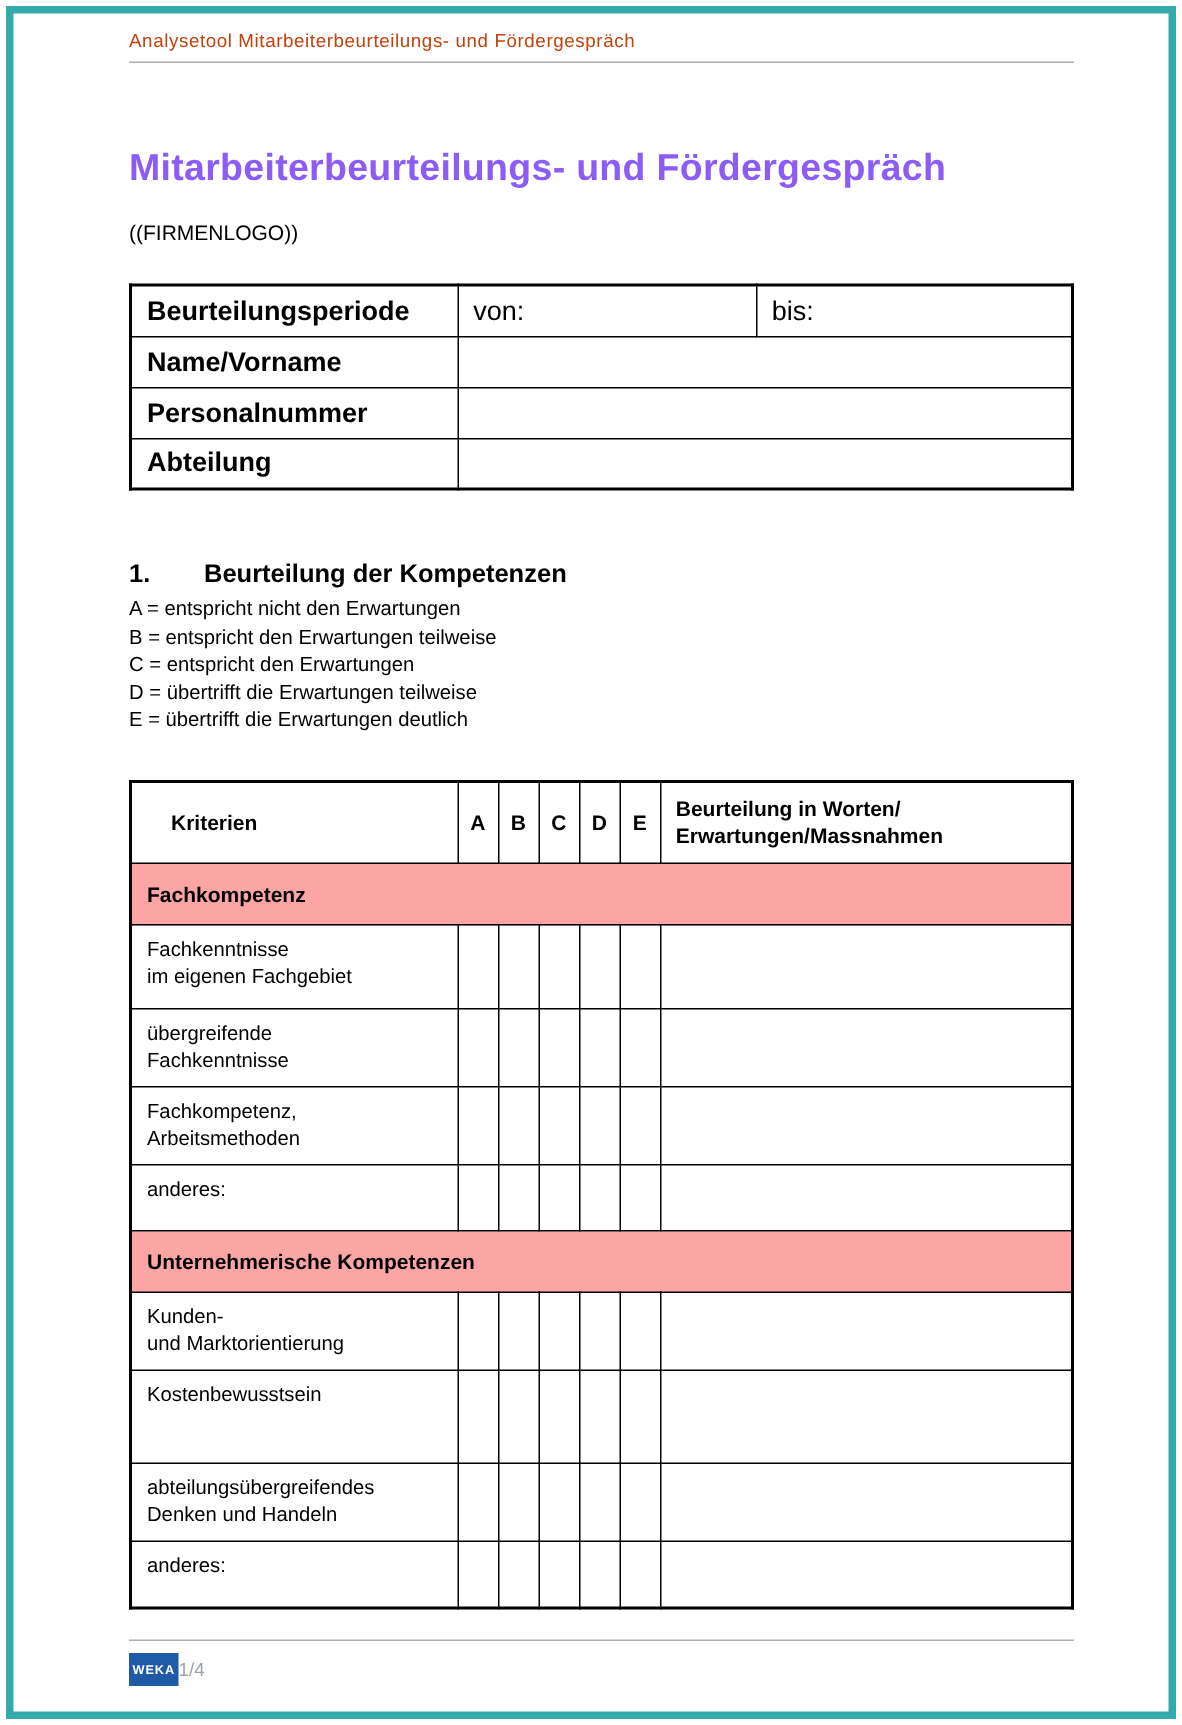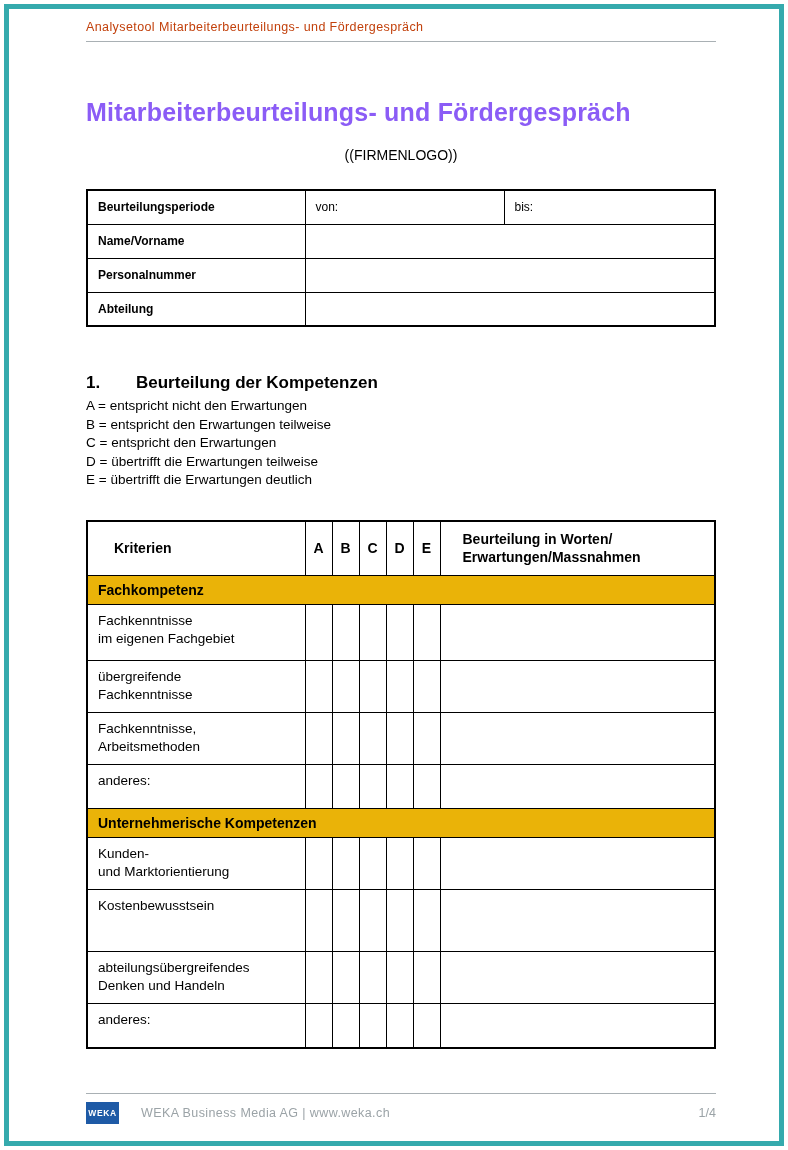--- a/index.html
+++ b/index.html
@@ -13,38 +13,38 @@
   }
   .frame {
     position: absolute; left: 4px; top: 4px; right: 4px; bottom: 4px;
     border: 5px solid #35aaad;
     pointer-events: none; z-index: 10;
   }
   .doc { position: absolute; left: 86px; top: 0; width: 630px; }
   .doc-header { margin-top: 20px; font-size: 12.5px; color: #c2410c; letter-spacing: 0.4px; }
   .rule { border-top: 1px solid #a9b0b4; margin-top: 7px; }
   .title { margin-top: 56px; font-size: 25px; font-weight: bold; color: #8b5cf6; letter-spacing: 0.2px; }
-  .firmenlogo { margin-top: 20px; font-size: 14px; text-align: center; }
+  .firmenlogo { margin-top: 20px; font-size: 14px; }
 
   table { border-collapse: collapse; width: 100%; table-layout: fixed; }
   .info-table { margin-top: 26px; border: 2px solid #000; }
-  .info-table td { border: 1px solid #000; height: 34px; vertical-align: middle; padding: 0 10px; font-size: 12px; }
+  .info-table td { border: 1px solid #000; height: 34px; vertical-align: middle; padding: 0 10px; font-size: 18px; }
   .info-table td.lbl { font-weight: bold; }
 
   .section-heading { margin-top: 46px; font-size: 17px; font-weight: bold; display: flex; }
   .sec-num { width: 50px; flex: 0 0 50px; }
   .legend { margin-top: 4px; font-size: 13.5px; line-height: 18.5px; }
 
   .comp-table { margin-top: 30px; border: 2px solid #000; }
   .comp-table td { border: 1px solid #000; }
   .comp-table tr.head td { height: 55px; font-weight: bold; font-size: 14px; vertical-align: middle; }
   .comp-table td.krit { padding: 0 26px; }
   .comp-table tr.head td.letter { text-align: center; }
-  .comp-table td.beurt { padding: 0 22px; line-height: 18px; }
-  .comp-table tr.group td { background: #eab308; font-weight: bold; font-size: 14px; height: 29px; padding: 0 10px; vertical-align: middle; }
+  .comp-table td.beurt { padding: 0 10px; line-height: 18px; }
+  .comp-table tr.group td { background: #fca5a5; font-weight: bold; font-size: 14px; height: 41px; padding: 0 10px; vertical-align: middle; }
   .comp-table tr.data td { vertical-align: top; }
   .comp-table td.crit { font-size: 13.5px; line-height: 17.5px; padding: 7px 10px 0 10px; }
   tr.h56 { height: 56px; }
   tr.h52 { height: 52px; }
   tr.h44 { height: 44px; }
   tr.h62 { height: 62px; }
 
   .footer { position: absolute; left: 86px; width: 630px; top: 1093px; }
   .footer-rule { border-top: 1px solid #a9b0b4; }
   .footer-row { display: flex; align-items: center; margin-top: 8px; }
@@ -161,21 +161,21 @@
       <td class="box"></td>
       <td class="box"></td>
       <td class="box"></td>
       <td class="box"></td>
       <td class="box"></td>
       <td class="note"></td>
     </tr>
 
     <tr class="data h52">
       <td class="crit">
-        <div>Fachkenntnisse,</div>
+        <div>Fachkompetenz,</div>
         <div>Arbeitsmethoden</div>
       </td>
       <td class="box"></td>
       <td class="box"></td>
       <td class="box"></td>
       <td class="box"></td>
       <td class="box"></td>
       <td class="note"></td>
     </tr>
 
@@ -246,16 +246,15 @@
     </tr>
   </tbody>
     </table>
 
 </div>
 
 <div class="footer">
   <div class="footer-rule"></div>
   <div class="footer-row">
     <span class="weka-logo">WEKA</span>
-    <span class="footer-text">WEKA Business Media AG | www.weka.ch</span>
     <span class="footer-page">1/4</span>
   </div>
 </div>
 
 </body></html>

